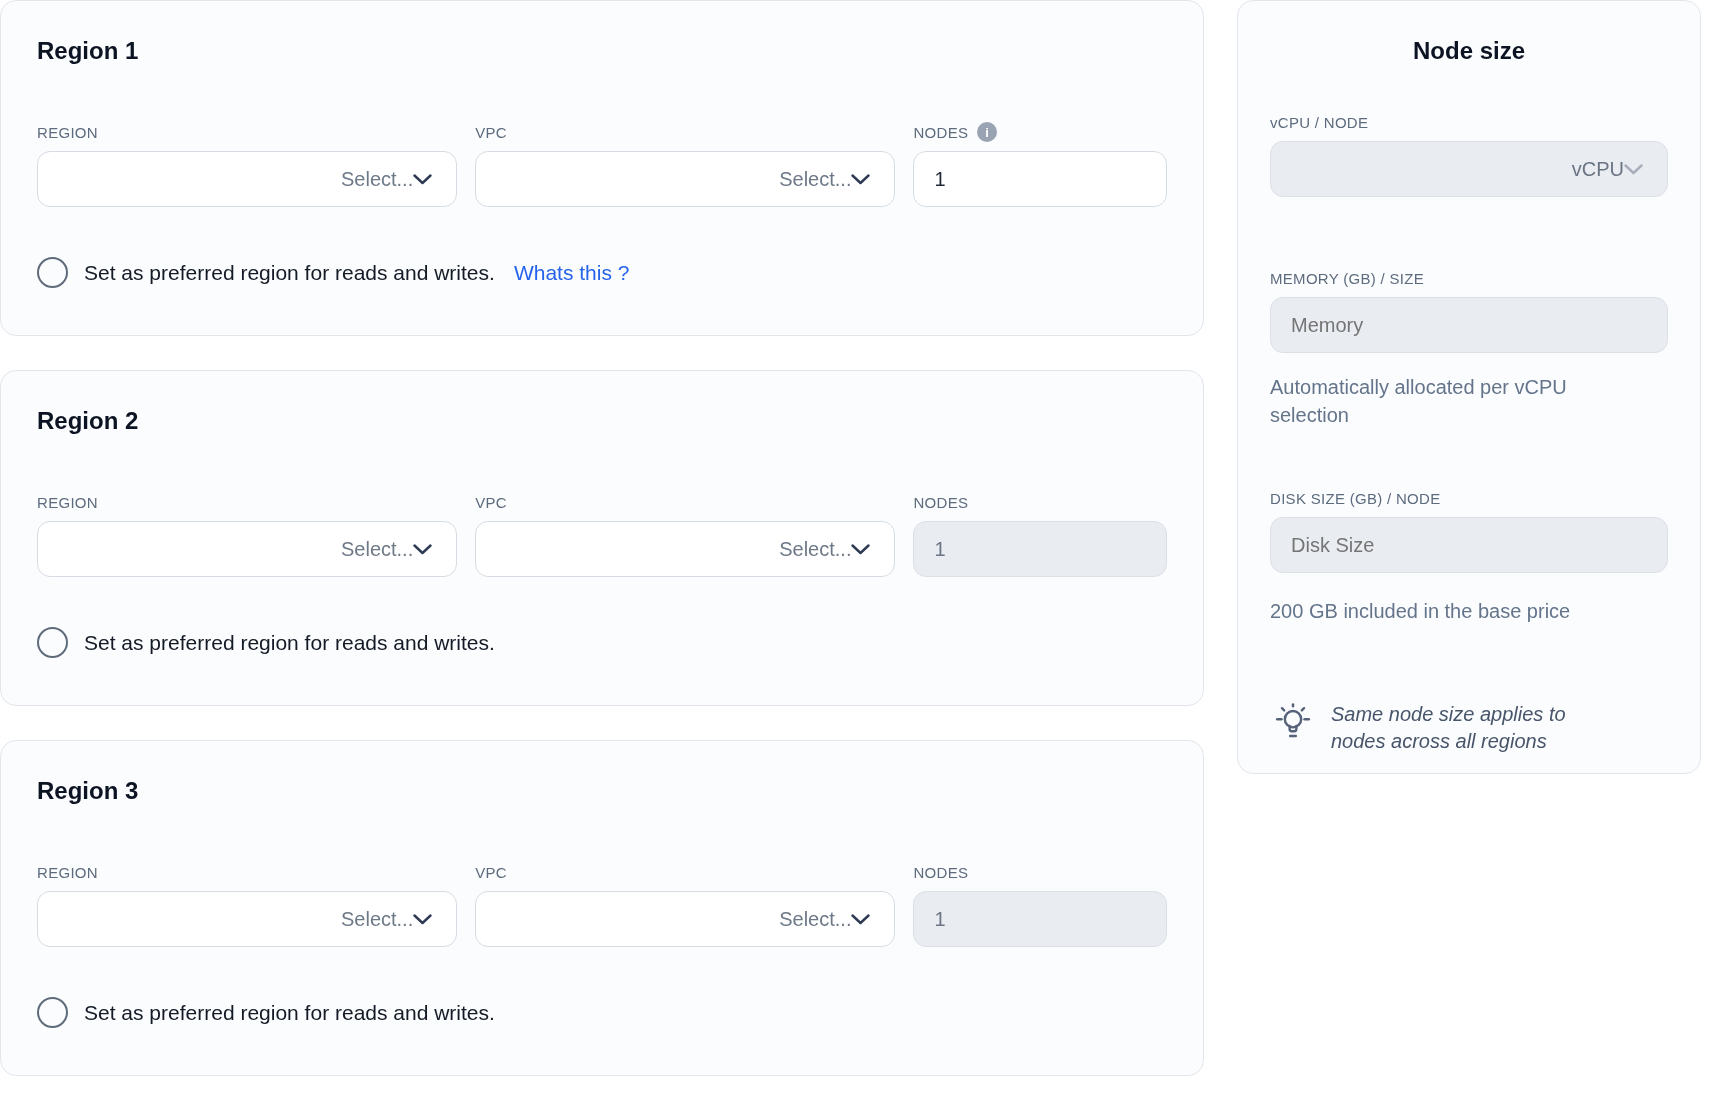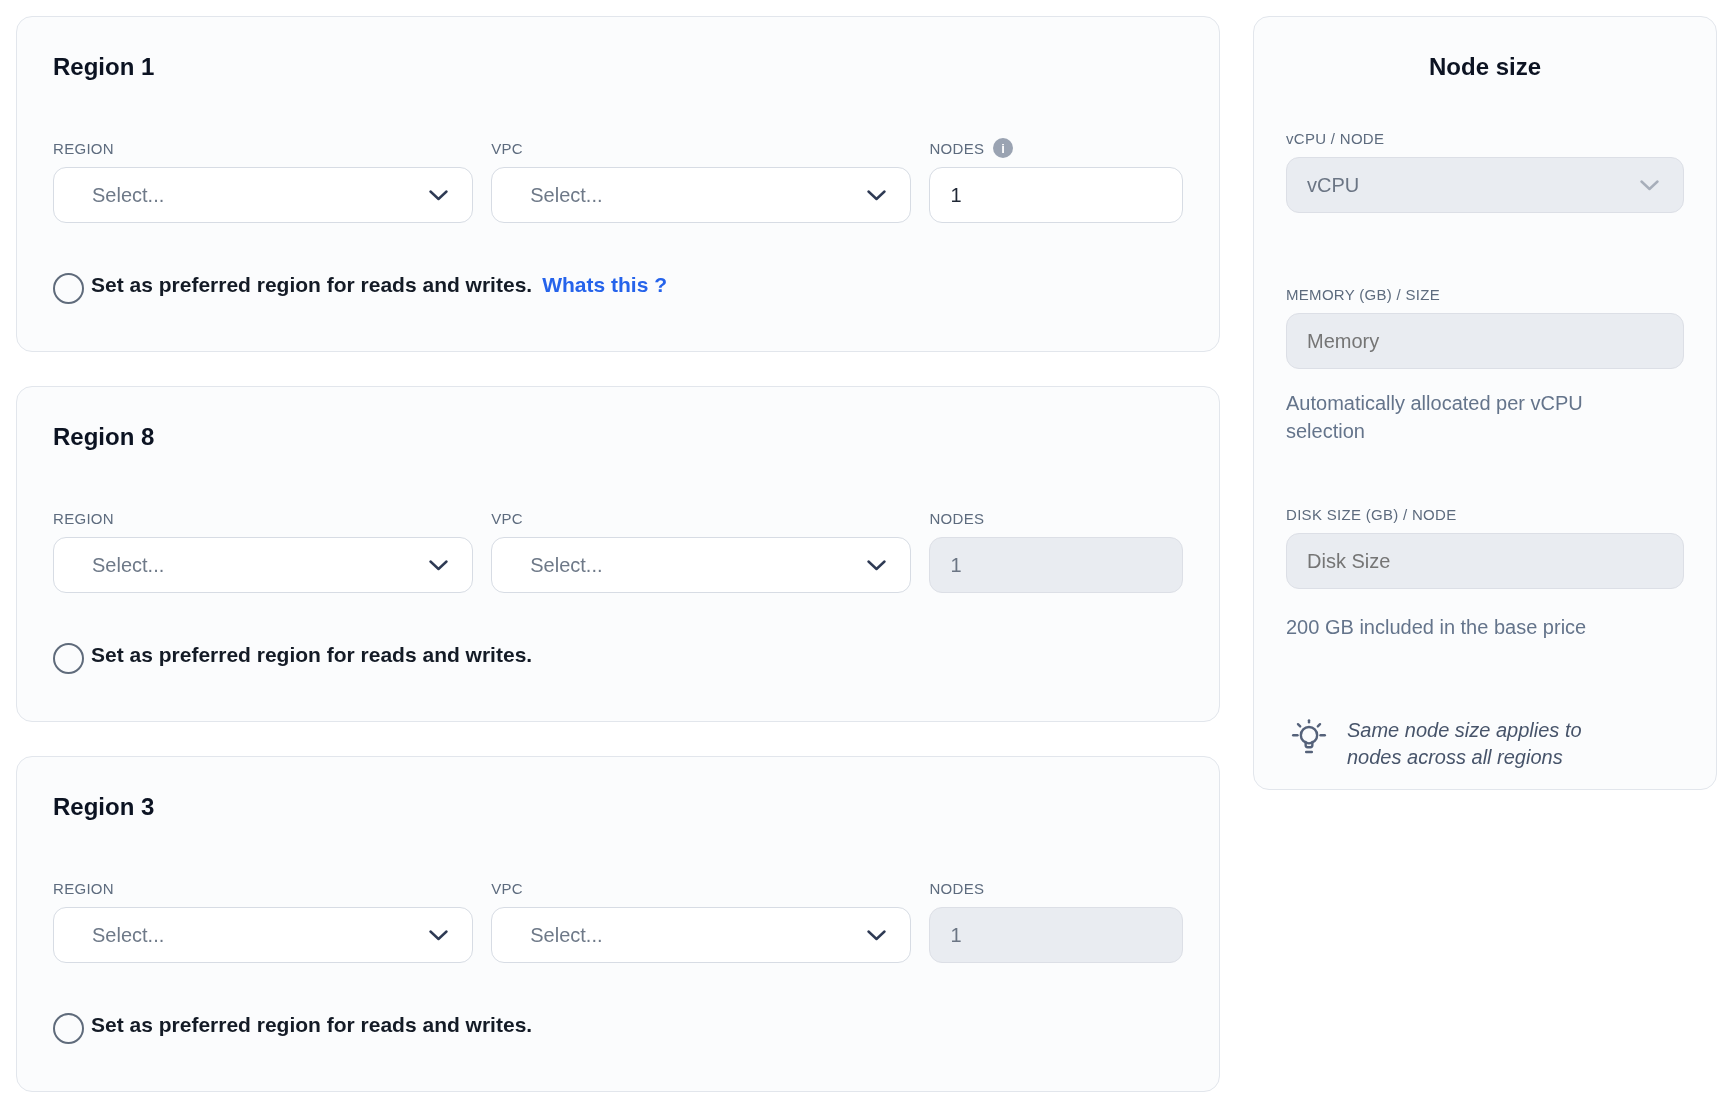--- a/index.html
+++ b/index.html
@@ -1,21 +1,21 @@
 <!DOCTYPE html>
 <html><head>
 <meta charset="utf-8">
 <style>
   html,body { margin:0; padding:0; background:#ffffff; }
   body {
     width:1736px; height:1108px;
     font-family:"Liberation Sans","DejaVu Sans",sans-serif;
     color:#0c1322;
   }
-  .page { display:flex; align-items:flex-start; gap:33px; padding:16px; box-sizing:border-box; }
+  .page { display:flex; align-items:flex-start; gap:33px; box-sizing:border-box; }
   .col-left { display:flex; flex-direction:column; gap:34px; width:1204px; }
 
   .card {
     background:#fbfcfd;
     border:1px solid #e2e6ec;
     border-radius:16px;
     box-sizing:border-box;
   }
 
   
@@ -29,21 +29,21 @@
 
   .field-label {
     font-size:15px; letter-spacing:0.3px; color:#5d6b7e;
     height:18px; margin-bottom:10px;
     display:flex; align-items:center; gap:9px;
   }
 
   .select {
     height:56px; background:#ffffff;
     border:1px solid #d7dce4; border-radius:13px;
-    display:flex; align-items:center; justify-content:space-between;
+    display:flex; align-items:center; justify-content:flex-end;
     padding:0 24px 0 38px; box-sizing:border-box; cursor:pointer;
   }
   .select-text { font-size:20px; color:#6e7988; }
   .chevron { color:#2e3a54; flex-shrink:0; }
 
   .select.is-disabled { background:#e9ecf1; border-color:#dcdfe6; cursor:default; padding-left:20px; }
   .select.is-disabled .select-text { color:#6b7584; }
   .select.is-disabled .chevron { color:#a7aeba; }
 
   .text-input {
@@ -55,21 +55,21 @@
   .text-input:disabled { background:#e9ecf1; border-color:#dcdfe6; color:#6b7584; }
 
   .info-icon {
     width:20px; height:20px; border-radius:50%;
     background:#9aa3b2; color:#ffffff;
     font-size:13px; font-weight:700; line-height:1; font-style:normal;
     display:inline-flex; align-items:center; justify-content:center;
     cursor:pointer; user-select:none;
   }
 
-  .radio-row { margin-top:50px; display:flex; gap:7px;font-weight:bold; }
+  .radio-row { margin-top:50px; display:flex; align-items:center; gap:16px; }
   .radio {
     width:31px; height:31px; border:2px solid #5f6b7b; border-radius:50%;
     box-sizing:border-box; background:transparent; flex-shrink:0; cursor:pointer;
   }
   .radio-label { font-size:21px; color:#141b26; }
   .link { font-size:21px; color:#2563eb; text-decoration:none; margin-left:3px; cursor:pointer; }
 
   
   .node-card { width:464px; height:774px; padding:34px 32px 0 32px; }
   .node-card .card-title { margin-bottom:46px;text-align:center; }
@@ -121,21 +121,21 @@
         </div>
       </div>
       <div class="radio-row">
         <span class="radio"></span>
         <span class="radio-label">Set as preferred region for reads and writes.</span>
         <a class="link" href="#">Whats this ?</a>
       </div>
     </section>
 
     <section class="card region-card">
-      <h2 class="card-title">Region 8</h2>
+      <h2 class="card-title">Region 2</h2>
       <div class="fields-row">
         <div class="field field-region">
           <div class="field-label">REGION</div>
           <div class="select">
             <span class="select-text">Select...</span>
             <svg class="chevron" width="19" height="11" viewBox="0 0 19 11">
                 <path d="M1.5 1.5 L9.5 9 L17.5 1.5" fill="none" stroke="currentColor" stroke-width="2.4" stroke-linecap="round" stroke-linejoin="round"></path>
               </svg>
           </div>
         </div>

